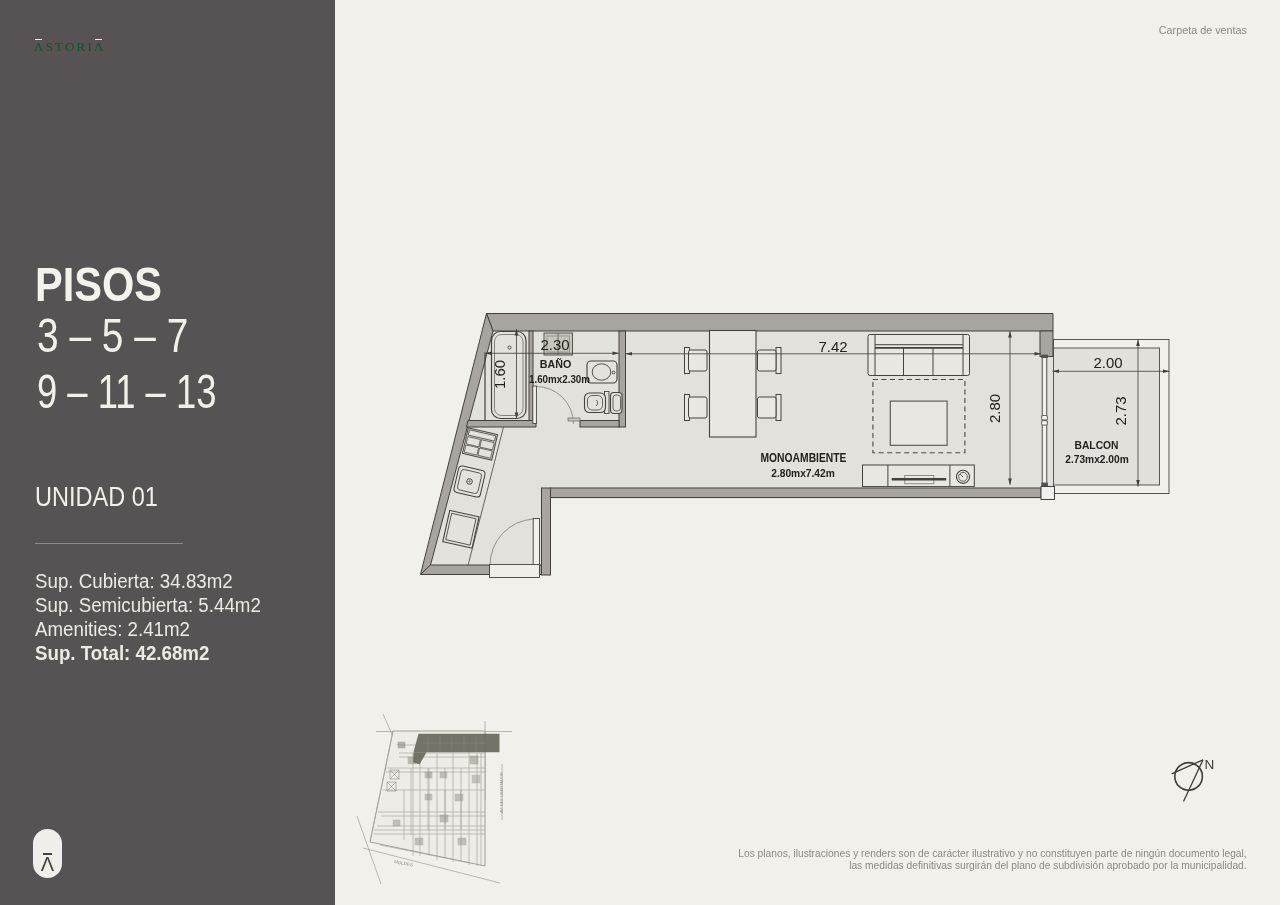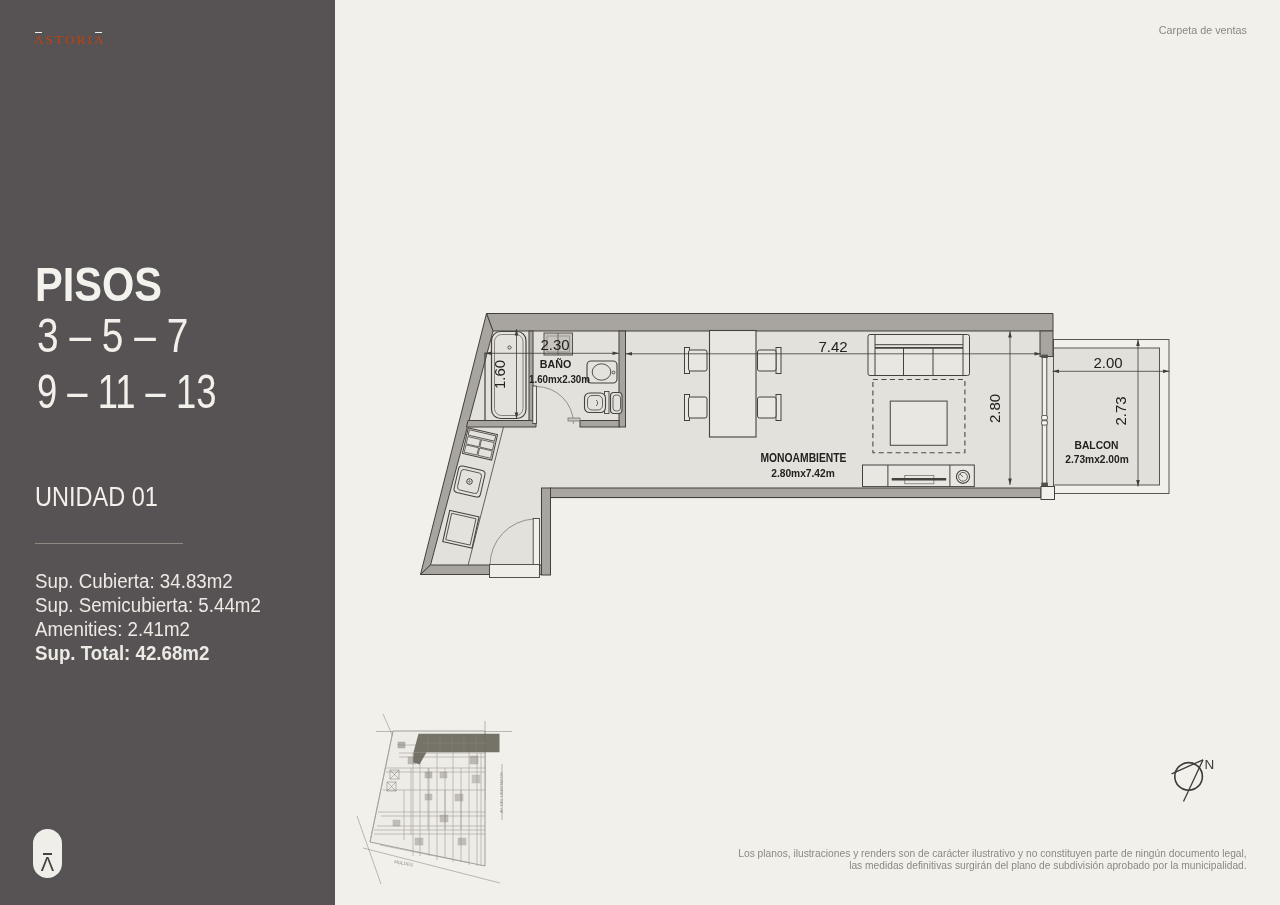--- a/index.html
+++ b/index.html
@@ -1,20 +1,20 @@
 <!DOCTYPE html>
 <html><head>
 <meta charset="utf-8">
 <style>
   html,body{margin:0;padding:0;width:1280px;height:905px;overflow:hidden;
     background:#f2f0eb;font-family:"Liberation Sans",sans-serif;}
   .abs{position:absolute;}
   #sidebar{position:absolute;left:0;top:0;width:335px;height:905px;background:#575254;}
-  .slogo{position:absolute;left:34px;top:32px;font-family:"Liberation Serif",serif;
-    font-size:13px;letter-spacing:2.2px;color:#c2410c;font-weight:400;}
+  .slogo{position:absolute;left:34px;top:39px;font-family:"Liberation Serif",serif;
+    font-size:13px;letter-spacing:2.2px;color:#14532d;font-weight:400;}
   .mac{position:relative;}
   .mac::before{content:"";position:absolute;left:1px;top:0px;width:7px;height:1px;background:#efede8;}
   .pisos{position:absolute;left:35px;top:260px;font-size:49px;font-weight:700;line-height:1;
     color:#f4f2ed;transform:scaleX(0.848);transform-origin:left top;}
   .nums{position:absolute;left:37px;font-size:48px;font-weight:400;color:#f2f0eb;line-height:1;transform-origin:left top;}
   .unidad{position:absolute;left:35px;top:483px;font-size:28px;font-weight:500;color:#f2f0eb;line-height:1;transform:scaleX(0.84);transform-origin:left top;}
   .divider{position:absolute;left:35px;top:543px;width:148px;height:1px;background:#8e8b84;}
   .sups{position:absolute;left:35px;top:569px;font-size:19.5px;line-height:24px;color:#eceae5;font-weight:400;transform:scaleX(0.96);transform-origin:left top;}
   .sups b{font-weight:700;}
   .pill{position:absolute;left:33px;top:829px;width:29px;height:49px;border-radius:15px;background:#f0eee9;}

